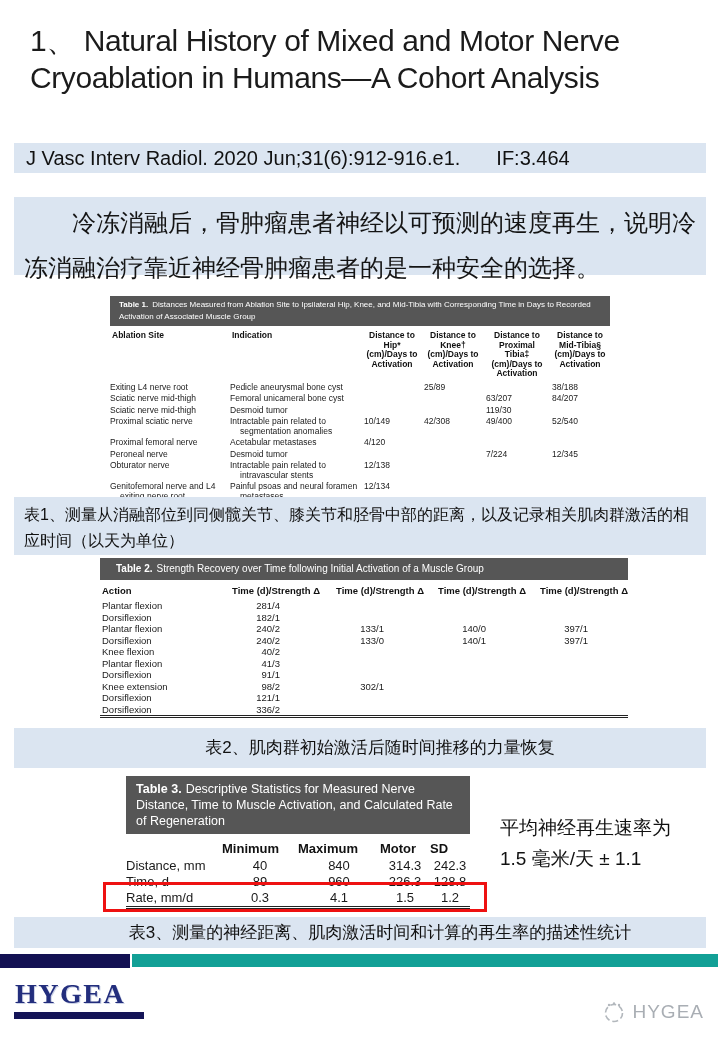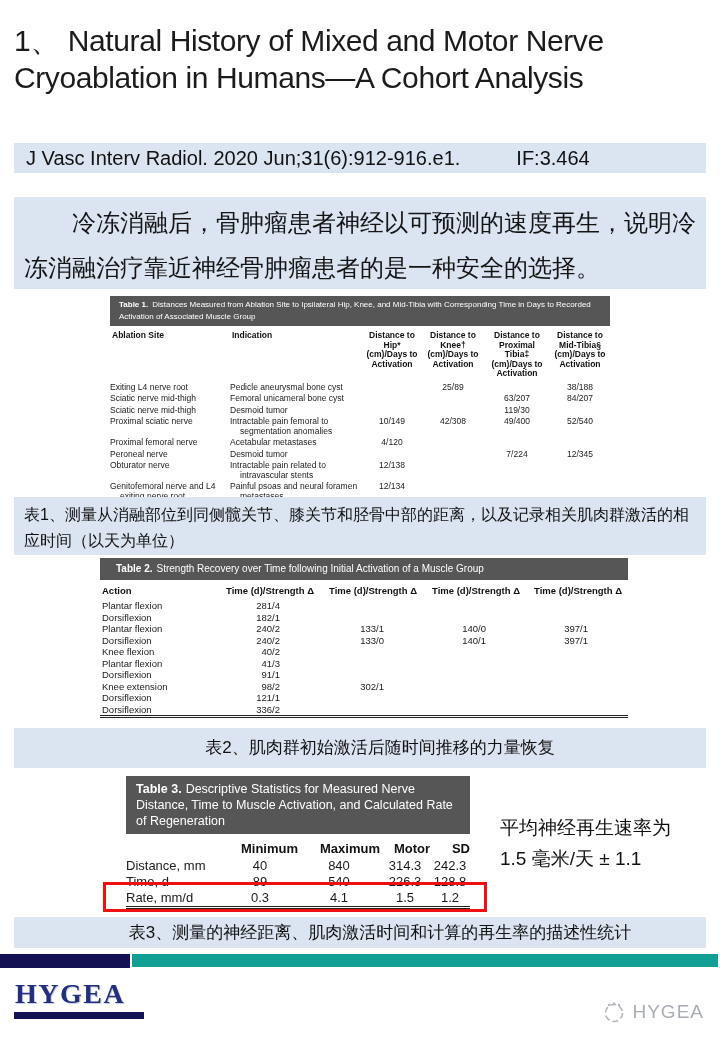--- a/index.html
+++ b/index.html
@@ -2,69 +2,69 @@
 <html><head>
 <meta charset="utf-8">
 <style>
   html,body{margin:0;padding:0;}
   body{
     width:720px;height:1040px;position:relative;background:#ffffff;
     font-family:"Liberation Sans",sans-serif;overflow:hidden;
   }
   
   .slide-title{
-    position:absolute;left:14px;top:22px;width:676px;margin:0;
+    position:absolute;left:30px;top:22px;width:676px;margin:0;
     font-size:30px;font-weight:400;color:#1b1b1b;line-height:37px;letter-spacing:-0.4px;
   }
   
   .bluebar{position:absolute;left:14px;width:692px;background:#dbe5f1;box-sizing:border-box;color:#111;padding-left:40px;}
   .citation-bar{top:143px;height:30px;display:flex;align-items:center;padding:0 12px;font-size:20px;}
-  .citation-bar .if{margin-left:56px;text-align:right;}
-  .summary-bar{top:197px;height:92px;font-size:24px;line-height:45px;padding:3px 10px;text-indent:2em;color:#141414;}
+  .citation-bar .if{margin-left:36px;text-align:right;}
+  .summary-bar{top:197px;height:78px;font-size:24px;line-height:45px;padding:3px 10px;text-indent:2em;color:#141414;}
   .cap{font-size:17px;}
   .cap1{top:497px;height:58px;line-height:26px;padding:5px 10px;font-size:16px;}
   .cap2{top:728px;height:40px;line-height:40px;text-align:center;}
   .cap3{top:917px;height:31px;line-height:31px;text-align:center;}
   
   .fig{position:absolute;background:#fff;}
   .fig-head{background:#565656;color:#fff;box-sizing:border-box;}
   .fig-head .tlabel{font-weight:bold;margin-right:4px;}
   .fig table{width:100%;border-collapse:collapse;table-layout:fixed;border-bottom:3px double #222;}
   .fig th{font-weight:bold;color:#111;vertical-align:top;}
   .fig td{color:#1a1a1a;vertical-align:top;}
   
   .f1{left:110px;top:296px;width:500px;}
   .f1 .fig-head{font-size:8px;line-height:12px;padding:3px 9px;}
   .f1 table{margin-top:2px;}
   .f1 col:nth-child(1){width:120px}.f1 col:nth-child(2){width:132px}
   .f1 col:nth-child(3){width:60px}.f1 col:nth-child(4){width:62px}
   .f1 col:nth-child(5){width:66px}.f1 col:nth-child(6){width:60px}
   .f1 th{font-size:8.5px;line-height:9.5px;padding:3px 2px;text-align:center;}
   .f1 th:nth-child(-n+2){text-align:left;}
-  .f1 td{font-size:8.5px;line-height:9.5px;padding:1px 2px;text-align:center;}
+  .f1 td{font-size:8.5px;line-height:9.5px;padding:1px 2px;}
   .f1 td:nth-child(-n+2){text-align:left;padding-left:10px;text-indent:-10px;}
   
   .f2{left:100px;top:558px;width:528px;}
   .f2 .fig-head{font-size:10px;line-height:12px;padding:5px 16px;}
   .f2 table{margin-top:3px;}
   .f2 col:nth-child(1){width:118px}.f2 col:nth-child(2){width:102px}
   .f2 col:nth-child(3){width:104px}.f2 col:nth-child(4){width:102px}
   .f2 col:nth-child(5){width:102px}
-  .f2 th{font-size:9.5px;line-height:12px;padding:2px 0 3px 2px;text-align:center;}
+  .f2 th{font-size:9.5px;line-height:12px;padding:2px 0 3px 2px;text-align:right;}
   .f2 th:first-child{text-align:left;}
   .f2 td{font-size:9.5px;line-height:11.5px;padding:0 2px;}
   .f2 td:nth-child(n+2){text-align:right;padding-right:40px;}
   
   .f3{left:126px;top:776px;width:344px;}
   .f3 .fig-head{font-size:12.5px;line-height:16px;padding:5px 10px;}
   .f3 table{margin-top:5px;}
   .f3 col:nth-child(1){width:96px}.f3 col:nth-child(2){width:76px}
   .f3 col:nth-child(3){width:82px}.f3 col:nth-child(4){width:50px}
   .f3 col:nth-child(5){width:40px}
-  .f3 th{font-size:13px;line-height:15px;padding:2px 0;text-align:right;}
+  .f3 th{font-size:13px;line-height:15px;padding:2px 0;text-align:left;}
   .f3 th:first-child{text-align:left;}
   .f3 td{font-size:13px;line-height:16px;padding:0;text-align:center;}
   .f3 td:first-child{text-align:left;}
   
   .highlight-box{
     position:absolute;left:103px;top:882px;width:384px;height:30px;
     box-sizing:border-box;border:3px solid #ee1111;z-index:3;background:transparent;
   }
   
   .annot{position:absolute;left:500px;top:812px;width:215px;font-size:19px;line-height:31px;color:#111;}
@@ -140,21 +140,21 @@
           <tr>
             <td>Sciatic nerve mid-thigh</td>
             <td>Desmoid tumor</td>
             <td></td>
             <td></td>
             <td>119/30</td>
             <td></td>
           </tr>
           <tr>
             <td>Proximal sciatic nerve</td>
-            <td>Intractable pain femoral to segmentation anomalies</td>
+            <td>Intractable pain related to segmentation anomalies</td>
             <td>10/149</td>
             <td>42/308</td>
             <td>49/400</td>
             <td>52/540</td>
           </tr>
           <tr>
             <td>Proximal femoral nerve</td>
             <td>Acetabular metastases</td>
             <td>4/120</td>
             <td></td>
@@ -312,21 +312,21 @@
           <tr>
             <td>Distance, mm</td>
             <td>40</td>
             <td>840</td>
             <td>314.3</td>
             <td>242.3</td>
           </tr>
           <tr>
             <td>Time, d</td>
             <td>89</td>
-            <td>540</td>
+            <td>960</td>
             <td>226.3</td>
             <td>128.8</td>
           </tr>
           <tr>
             <td>Rate, mm/d</td>
             <td>0.3</td>
             <td>4.1</td>
             <td>1.5</td>
             <td>1.2</td>
           </tr>

